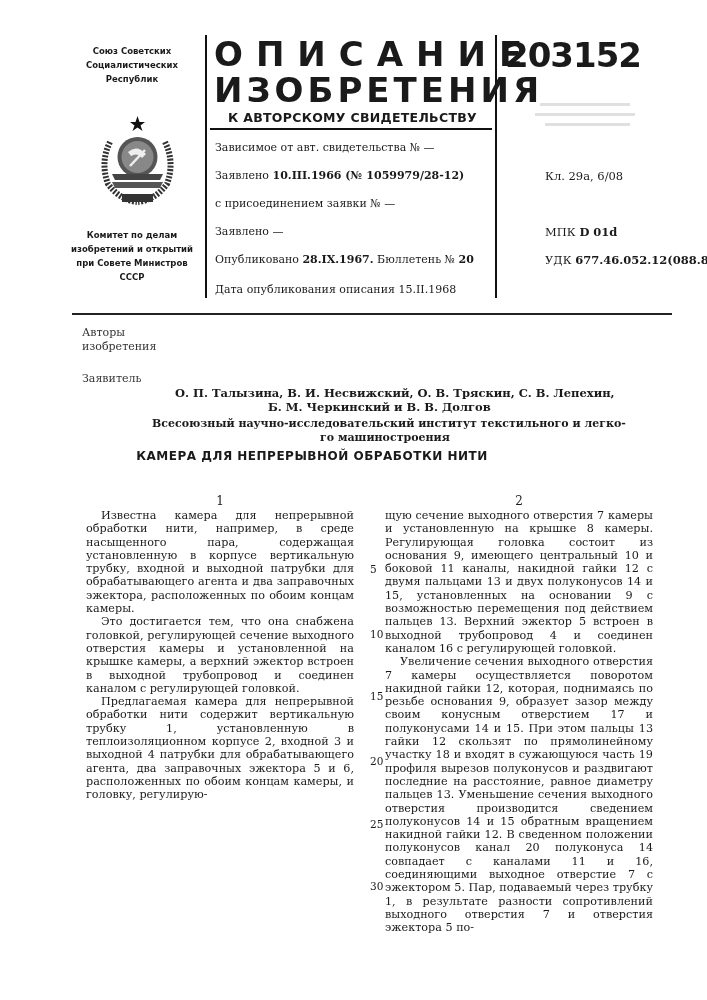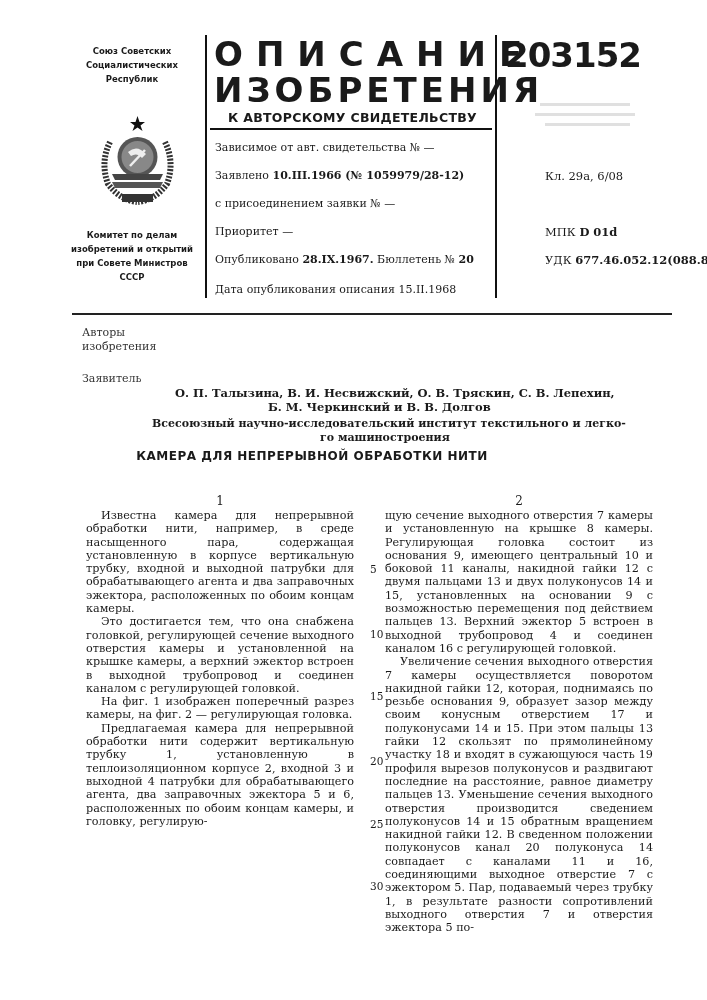--- a/index.html
+++ b/index.html
@@ -79,21 +79,21 @@
   <rect x="5" y="18" width="100" height="3" fill="#888"></rect>
   <rect x="15" y="28" width="85" height="3" fill="#888"></rect>
 </svg>
 
 <div class="abs meta" style="top:141px;">Зависимое от авт. свидетельства №  —</div>
 <div class="abs meta" style="top:169px;">
   <span>Заявлено</span>
   <b>10.III.1966 (№ 1059979/28-12)</b>
 </div>
 <div class="abs meta" style="top:197px;">с присоединением заявки №  —</div>
-<div class="abs meta" style="top:225px;">Приоритет  —</div>
+<div class="abs meta" style="top:225px;">Заявлено  —</div>
 <div class="abs meta" style="top:253px;">
   <span>Опубликовано</span>
   <b>28.IX.1967.</b>
   <span>Бюллетень №</span>
   <b>20</b>
 </div>
 <div class="abs meta" style="top:283px;">Дата опубликования описания 15.II.1968</div>
 
 <div class="abs cls" style="top:169px;">Кл. 29а, 6/08</div>
 <div class="abs cls" style="top:225px;">
@@ -114,21 +114,20 @@
 <div class="abs lab" style="left:82px; top:372px;">Заявитель</div>
 <div class="abs authors" style="left:152px; top:372px; font-size:11px;">Всесоюзный научно-исследовательский институт текстильного и легко-</div>
 <div class="abs authors" style="left:320px; top:386px; font-size:11px;">го машиностроения</div>
 
 <div id="doc-title" class="abs">КАМЕРА ДЛЯ НЕПРЕРЫВНОЙ ОБРАБОТКИ НИТИ</div>
 
 <div class="abs colnum" style="left:86px; width:268px; top:494px;">1</div>
 <div class="abs col" style="left:86px; top:509px;">
   <p>Известна камера для непрерывной обработки нити, например, в среде насыщенного пара, содержащая установленную в корпусе вертикальную трубку, входной и выходной патрубки для обрабатывающего агента и два заправочных эжектора, расположенных по обоим концам камеры.</p>
   <p>Это достигается тем, что она снабжена головкой, регулирующей сечение выходного отверстия камеры и установленной на крышке камеры, а верхний эжектор встроен в выходной трубопровод и соединен каналом с регулирующей головкой.</p>
-  <p>На фиг. 1 изображен поперечный разрез камеры, на фиг. 2 — регулирующая головка.</p>
   <p>Предлагаемая камера для непрерывной обработки нити содержит вертикальную трубку 1, установленную в теплоизоляционном корпусе 2, входной 3 и выходной 4 патрубки для обрабатывающего агента, два заправочных эжектора 5 и 6, расположенных по обоим концам камеры, и головку, регулирую-</p>
 </div>
 
 <div class="ln" style="top:563px;">5</div>
 <div class="ln" style="top:628px;">10</div>
 <div class="ln" style="top:690px;">15</div>
 <div class="ln" style="top:755px;">20</div>
 <div class="ln" style="top:818px;">25</div>
 <div class="ln" style="top:880px;">30</div>
 

